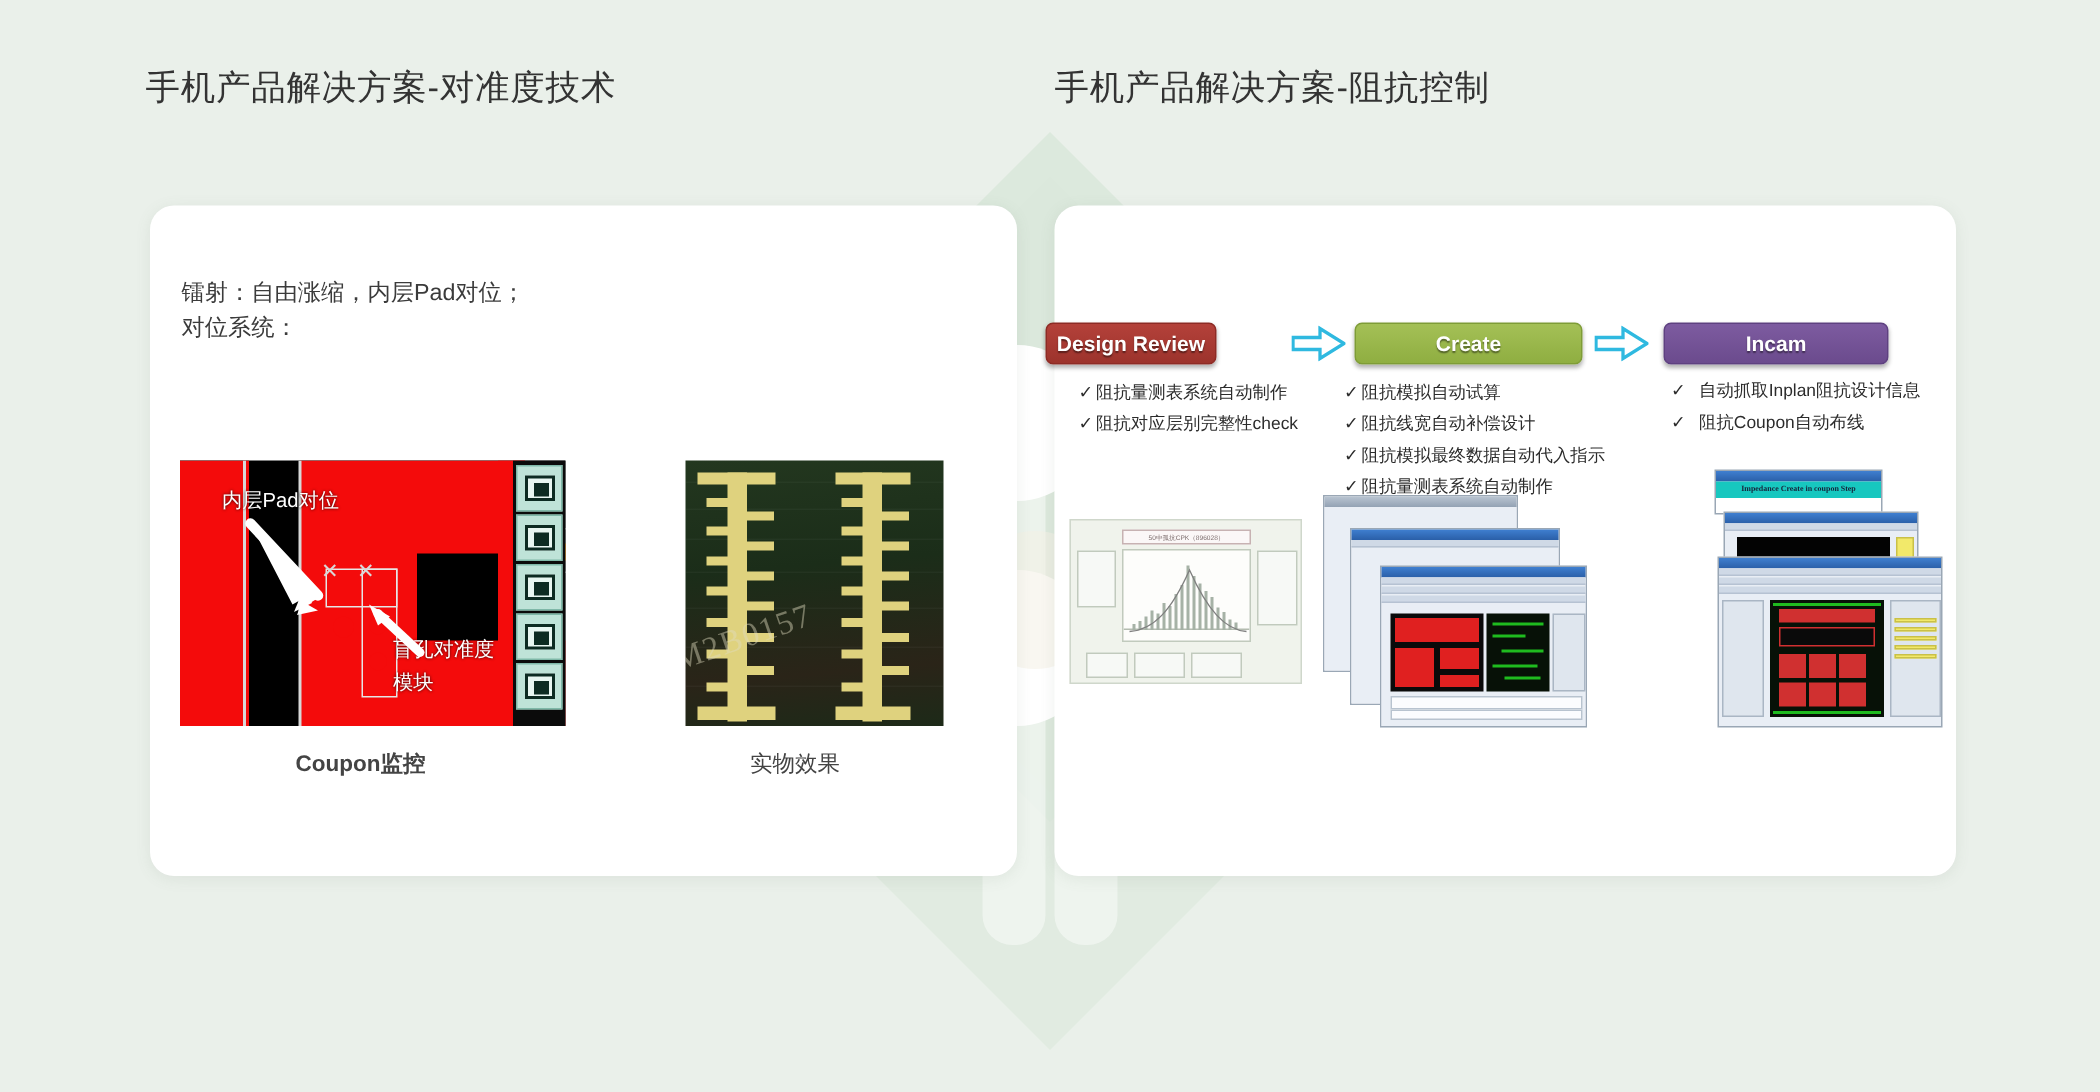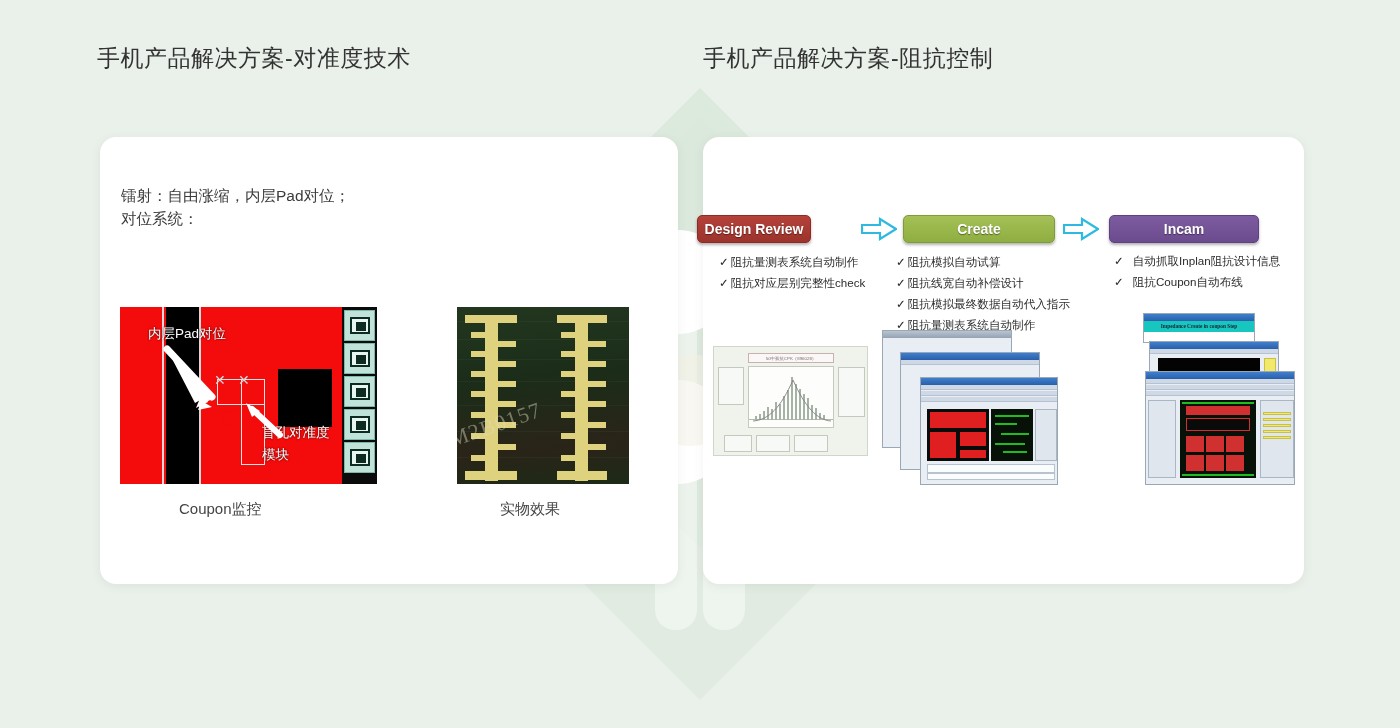--- a/index.html
+++ b/index.html
@@ -98,21 +98,21 @@
     position: absolute; left: -10px; top: 105px;
     color: rgba(225,220,190,.45); font-size: 22px;
     transform: rotate(-19deg); font-family: "Liberation Serif", serif;
     letter-spacing: 1px; white-space: nowrap;
   }
 
   .caption {
     position: absolute; font-size: 15px; color: #444;
     white-space: nowrap;
   }
-  #cap-left  { left: 179px; top: 500px; }
+  #cap-left  { left: 197px; top: 500px; font-weight: bold; }
   #cap-right { left: 500px; top: 500px; }
 
   
   .flow-box {
     position: absolute; height: 28px; border-radius: 5px;
     display: flex; align-items: center; justify-content: center;
     color: #ffffff; font-size: 14px; font-weight: bold;
     font-family: "Liberation Sans", sans-serif;
     text-shadow: 0 1px 1px rgba(0,0,0,.45);
     box-shadow: 0 2px 3px rgba(0,0,0,.30);

